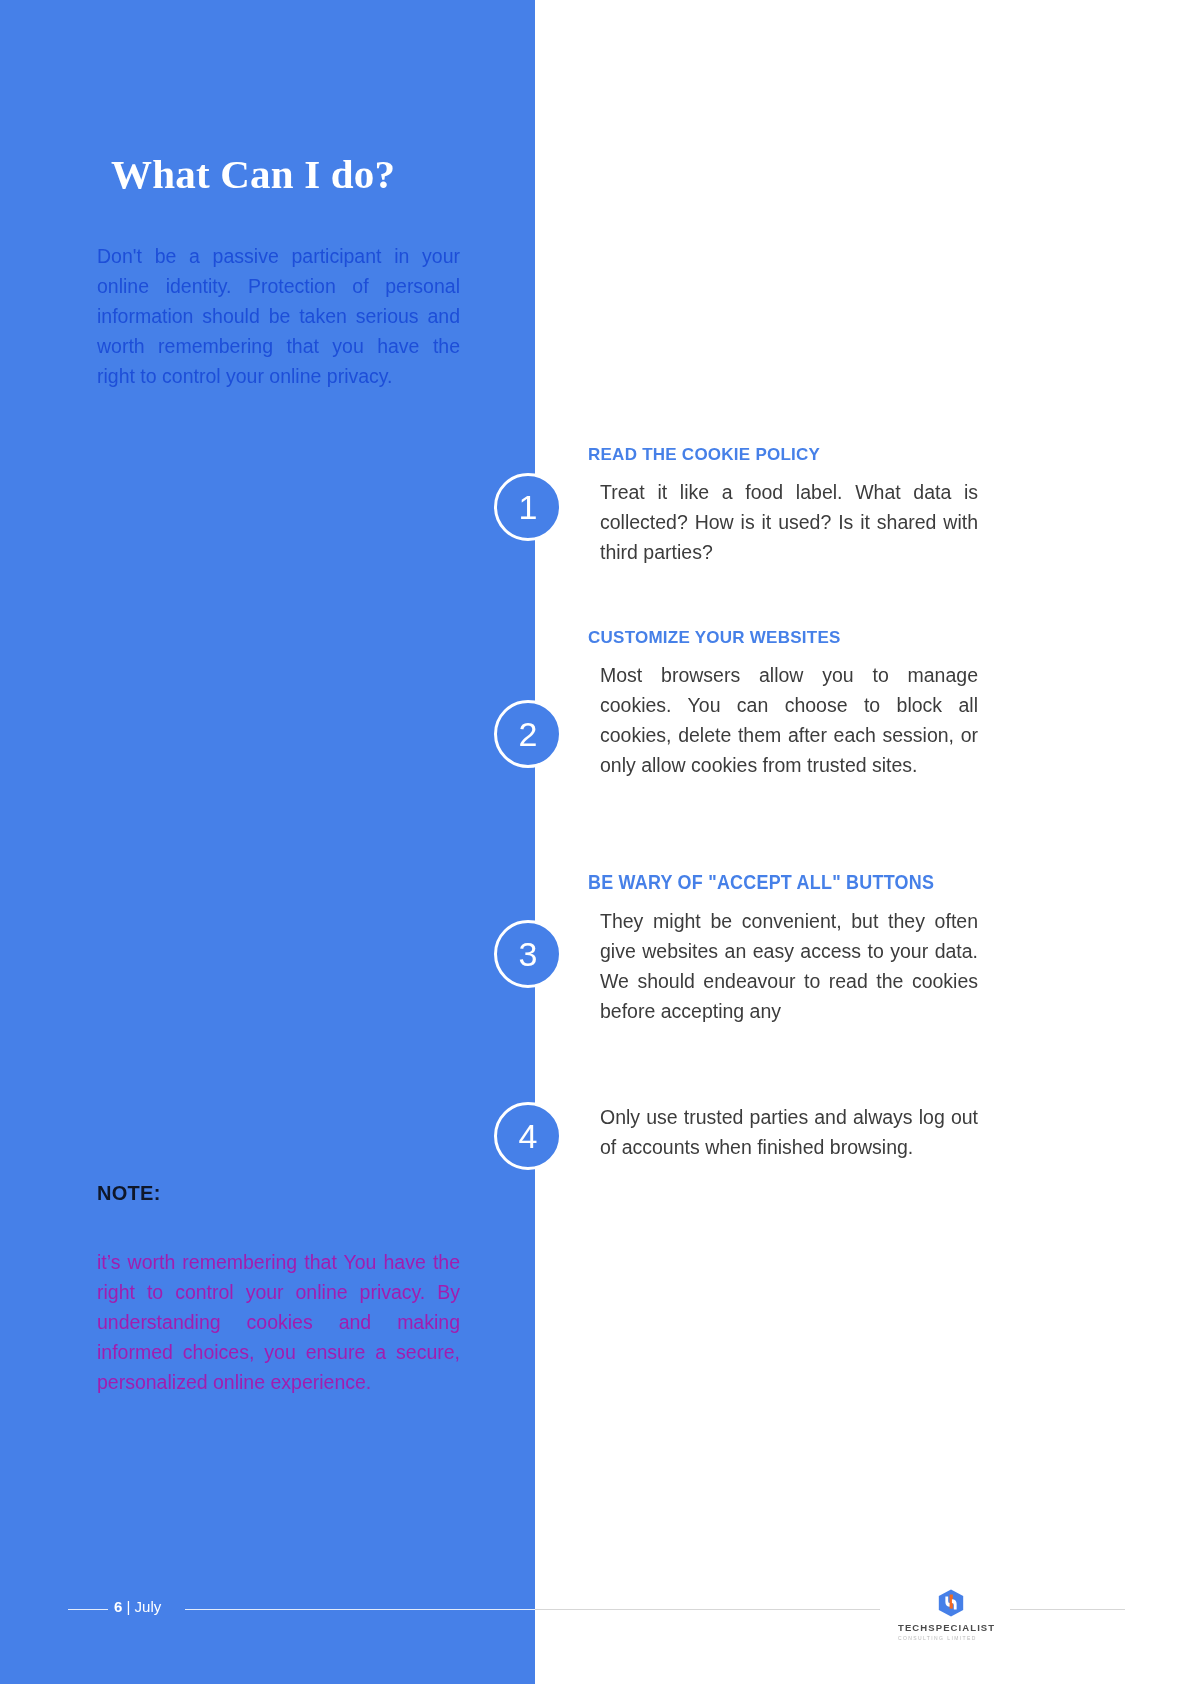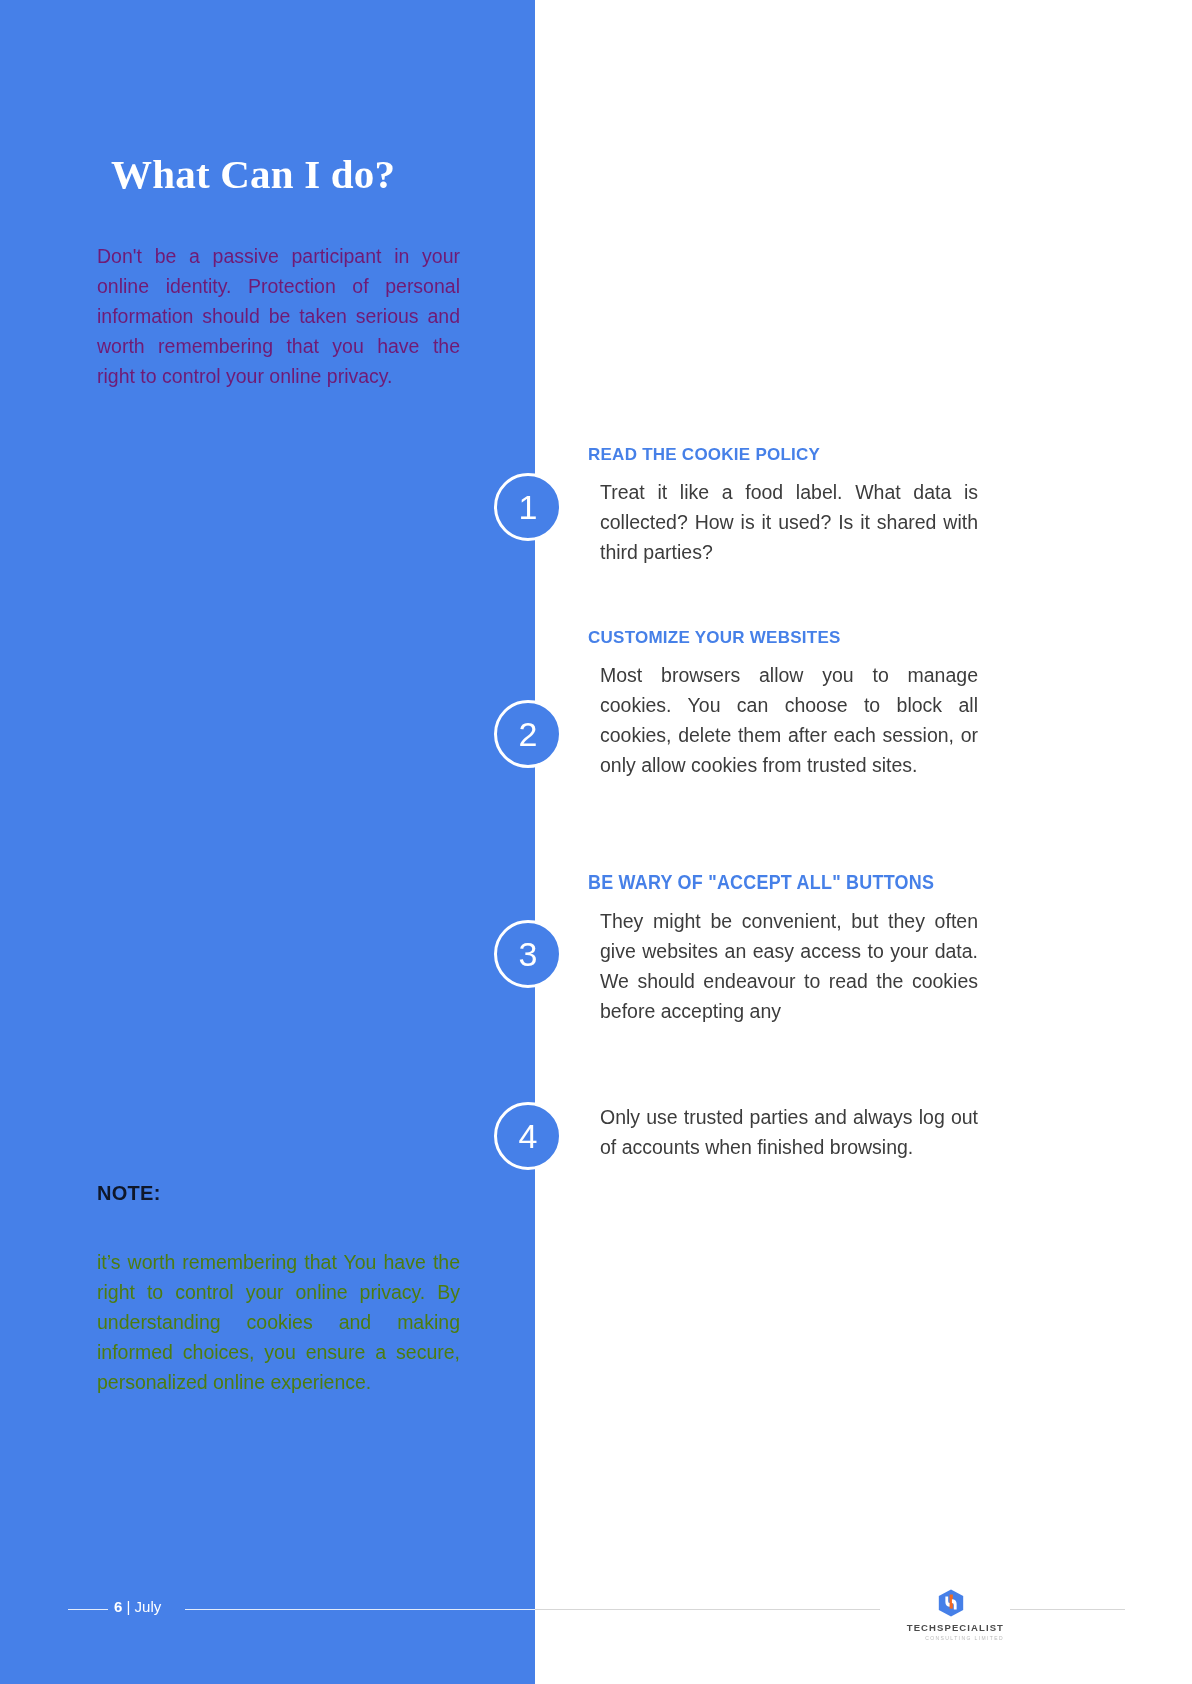--- a/index.html
+++ b/index.html
@@ -29,34 +29,34 @@
     color:#ffffff;
     letter-spacing:0.2px;
     margin-left:14px;
   }
 
   .intro{
     position:absolute;left:97px;top:221px;width:363px;
     font-family:"Liberation Sans", sans-serif;
     font-size:19.5px;
     line-height:30px;
-    color:#701a75;
+    color:#1d4ed8;
     text-align:justify;
     text-justify:inter-word;
   }
 
   
   .note-title{
     position:absolute;left:97px;top:1182px;
     font-size:20px;font-weight:700;color:#0f172a;
     letter-spacing:0.3px;
   }
   .note-body{
     position:absolute;left:97px;top:1227px;width:363px;
-    font-size:19.5px;line-height:30px;color:#4d7c0f;
+    font-size:19.5px;line-height:30px;color:#a21caf;
     text-align:justify;text-justify:inter-word;
   }
 
   
   .item{position:absolute;left:588px;width:402px;}
   .item-heading{
     color:#4680e8;
     font-size:17px;
     font-weight:700;
     letter-spacing:0.25px;
@@ -107,21 +107,21 @@
   }
   .footer-rule-right{
     position:absolute;left:535px;top:1609px;width:345px;height:1px;background:#d7d7d7;
   }
   .footer-rule-far{
     position:absolute;left:1010px;top:1609px;width:115px;height:1px;background:#d7d7d7;
   }
 
   
   .logo{
-    position:absolute;left:898px;top:1588px;width:106px;text-align:right;
+    position:absolute;left:898px;top:1588px;width:106px;text-align:left;
   }
   .logo-mark{
     width:30px;height:30px;margin:0 auto 4px auto;position:relative;
   }
   .logo-name{
     font-size:9.5px;font-weight:700;color:#4a4a4a;letter-spacing:1.1px;
   }
   .logo-tag{
     font-size:5px;color:#b9b9b9;letter-spacing:1.4px;margin-top:2px;
   }

